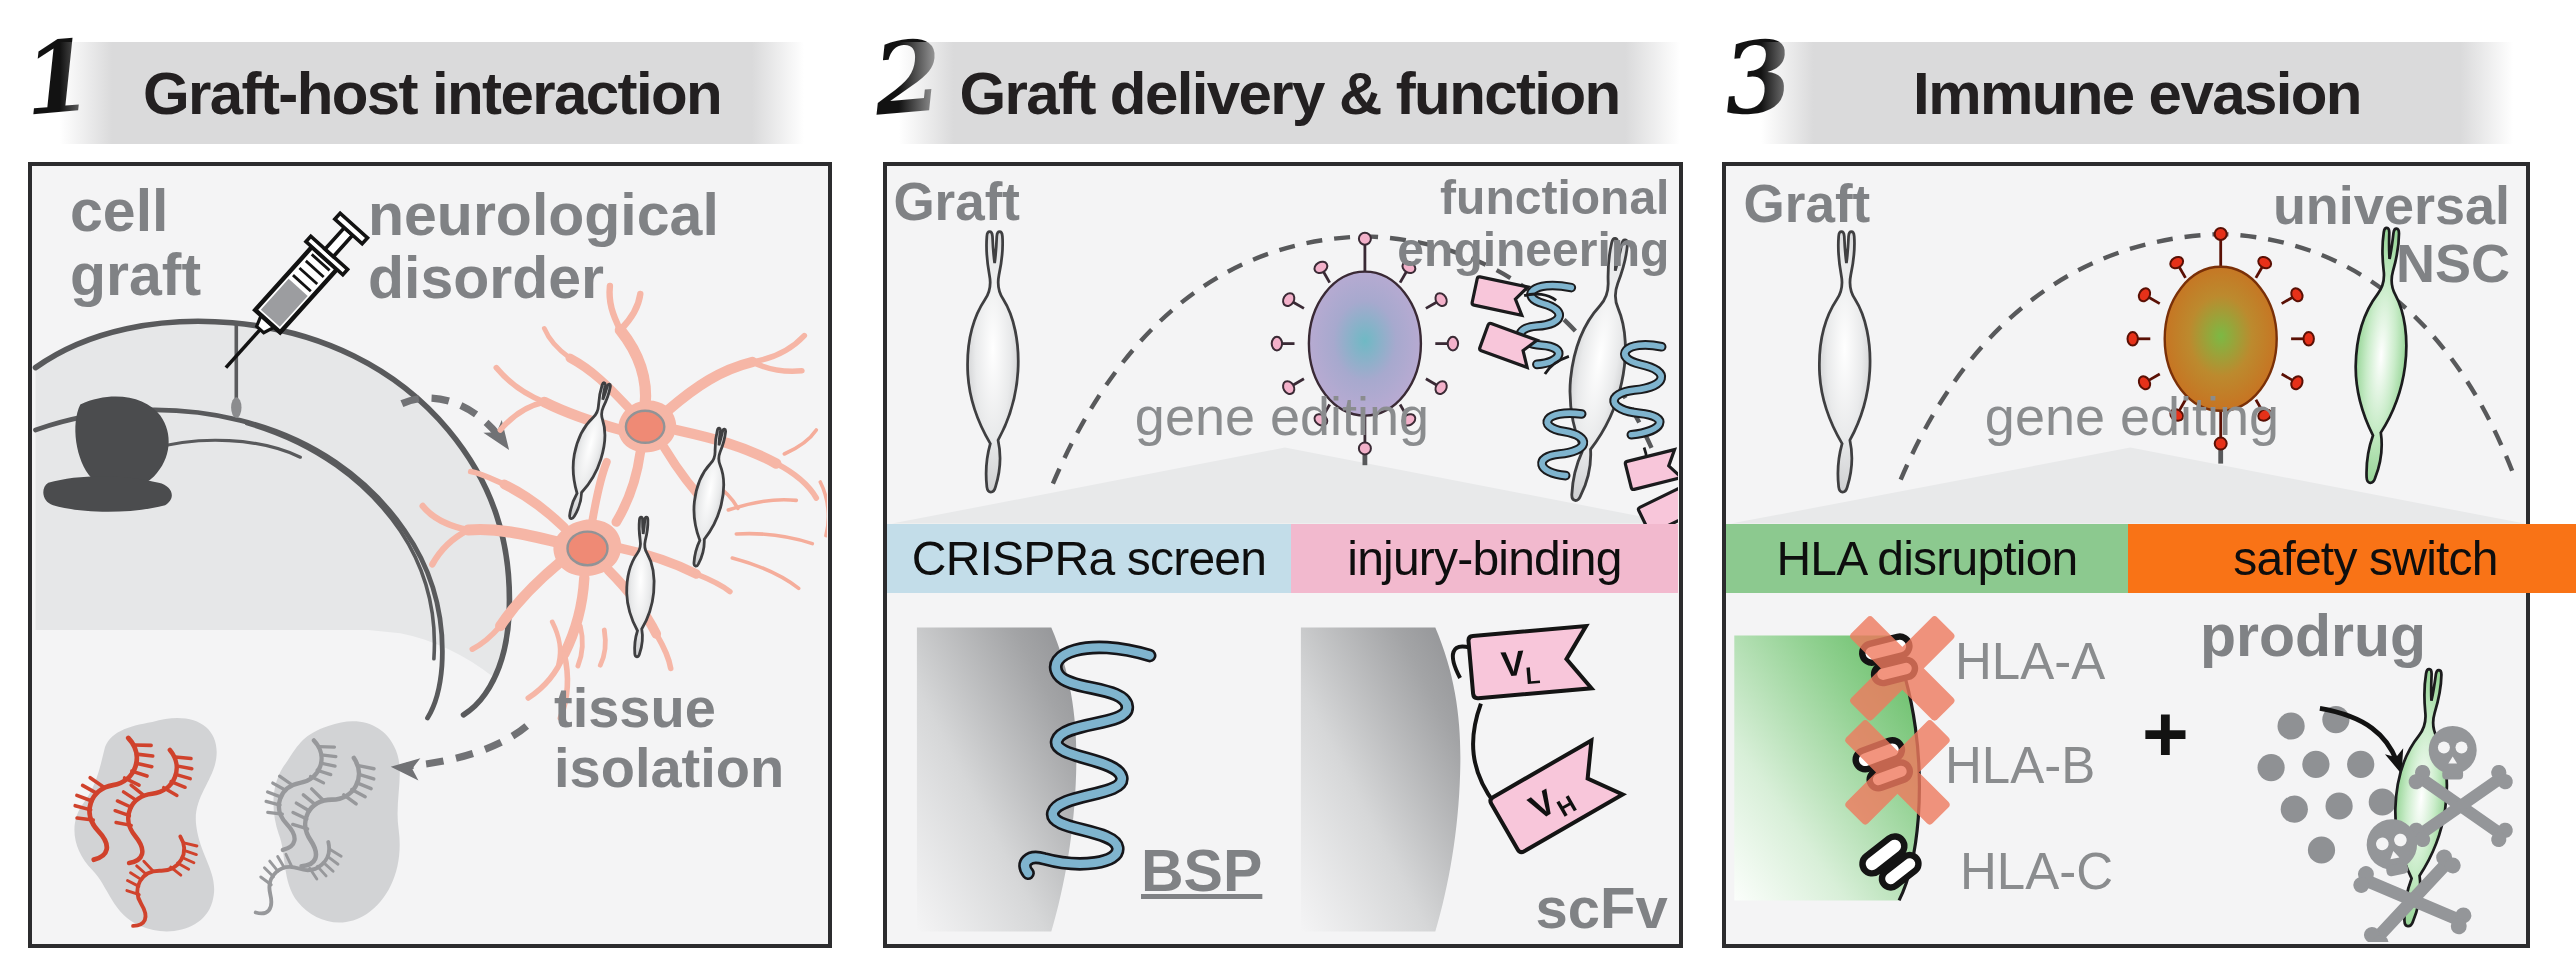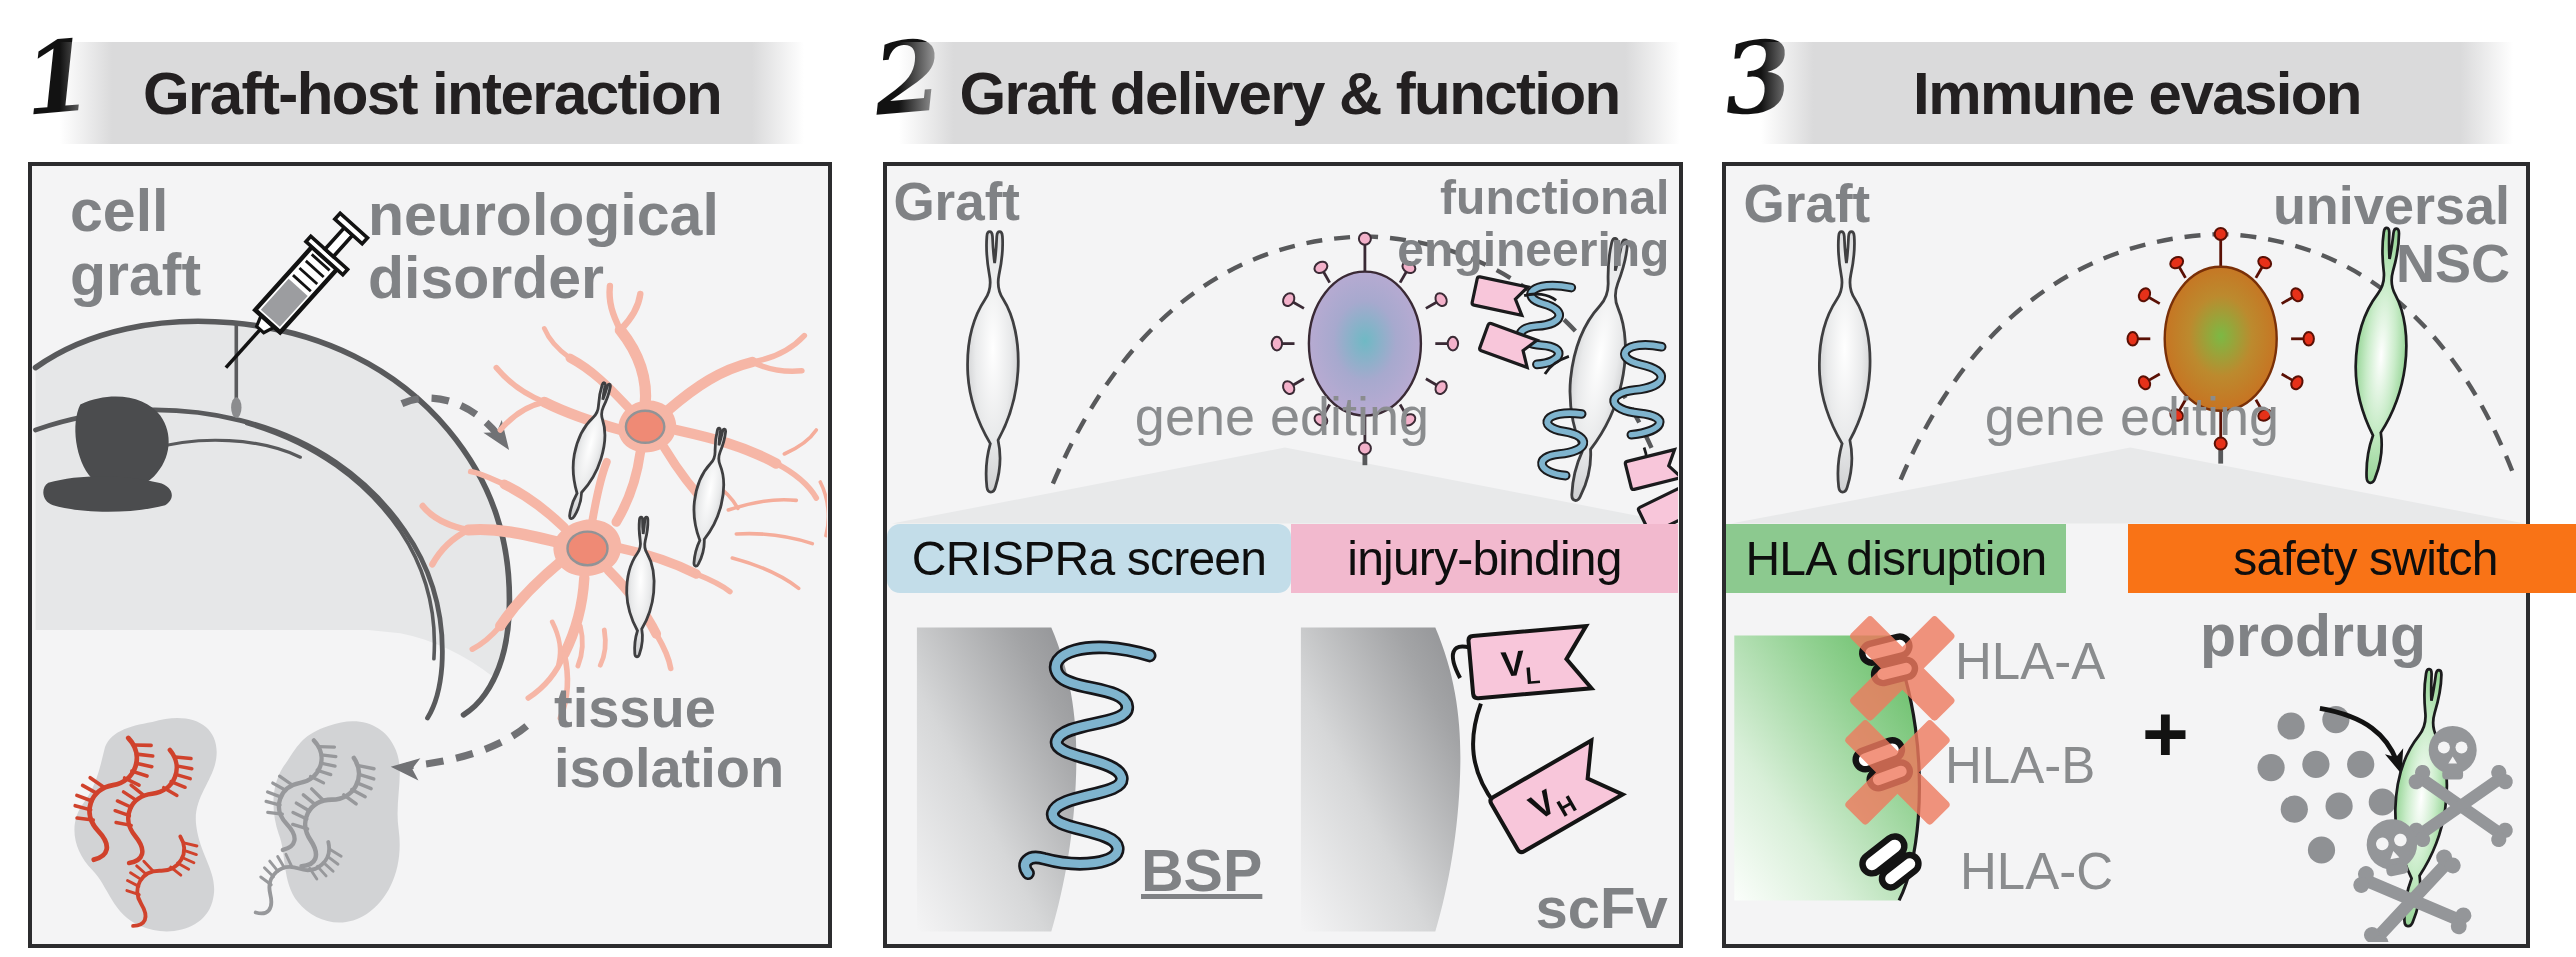--- a/index.html
+++ b/index.html
@@ -349,21 +349,21 @@
       </g>
     </g>
   </svg>
 
   <div class="lbl" style="left:6.4px;top:8px;font-size:53px;">Graft</div>
   <div class="lbl rt" style="right:9.6px;top:6.4px;font-size:48px;">
     <div>functional</div>
     <div>engineering</div>
   </div>
   <div class="lbl thin" style="left:195px;top:222px;width:400px;text-align:center;font-size:54px;">gene editing</div>
-  <div class="bar" style="left:0;width:404px;background:#c3dde9;border-radius:13px;">
+  <div class="bar" style="left:0;width:404px;background:#c3dde9;">
     <span>CRISPRa screen</span>
   </div>
   <div class="bar" style="left:404px;width:387px;background:#f2b9ce;">
     <span>injury-binding</span>
   </div>
   <div class="lbl" style="left:254px;top:674px;font-size:59px;text-decoration:underline;">BSP</div>
   <div class="lbl rt" style="right:11.2px;top:711px;font-size:58px;">scFv</div>
 </div>
 
 <div class="panel" id="panel3">
@@ -432,21 +432,21 @@
       <use href="#skullBones" transform="translate(832,848) rotate(-12) scale(1.05)"></use>
     </g>
   </svg>
 
   <div class="lbl" style="left:17.6px;top:9.6px;font-size:53px;">Graft</div>
   <div class="lbl rt" style="right:16px;top:11.2px;font-size:54px;">
     <div>universal</div>
     <div>NSC</div>
   </div>
   <div class="lbl thin" style="left:206px;top:222px;width:400px;text-align:center;font-size:54px;">gene editing</div>
-  <div class="bar" style="left:0;width:340px;background:#8cc98f;">
+  <div class="bar" style="left:0;width:402px;background:#8cc98f;">
     <span>HLA disruption</span>
   </div>
   <div class="bar" style="left:402px;width:475px;background:#f97316;">
     <span>safety switch</span>
   </div>
   <div class="lbl thin" style="left:229px;top:469px;font-size:51px;">HLA-A</div>
   <div class="lbl thin" style="left:219px;top:573px;font-size:51px;">HLA-B</div>
   <div class="lbl thin" style="left:234px;top:679px;font-size:51px;">HLA-C</div>
   <div class="plus" style="left:416px;top:522px;font-size:80px;">+</div>
   <div class="lbl" style="left:474px;top:439px;font-size:59px;">prodrug</div>

